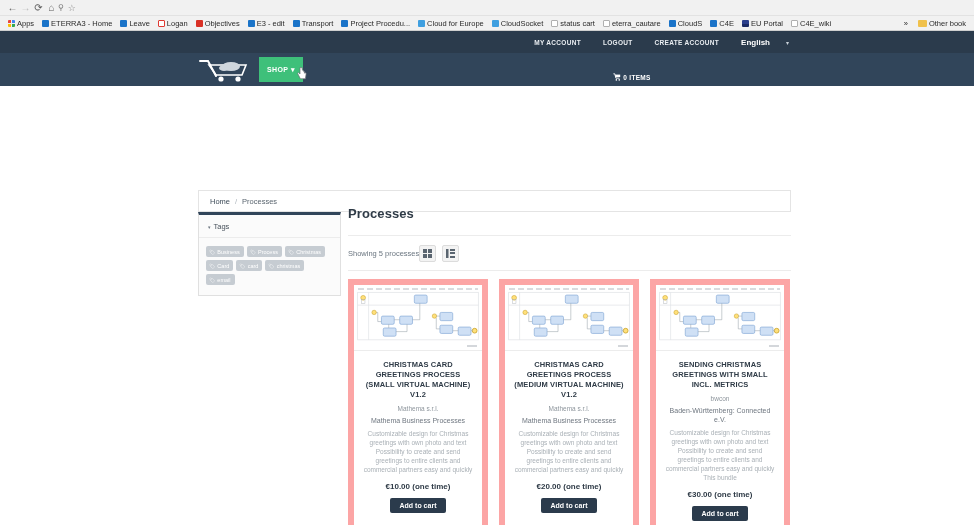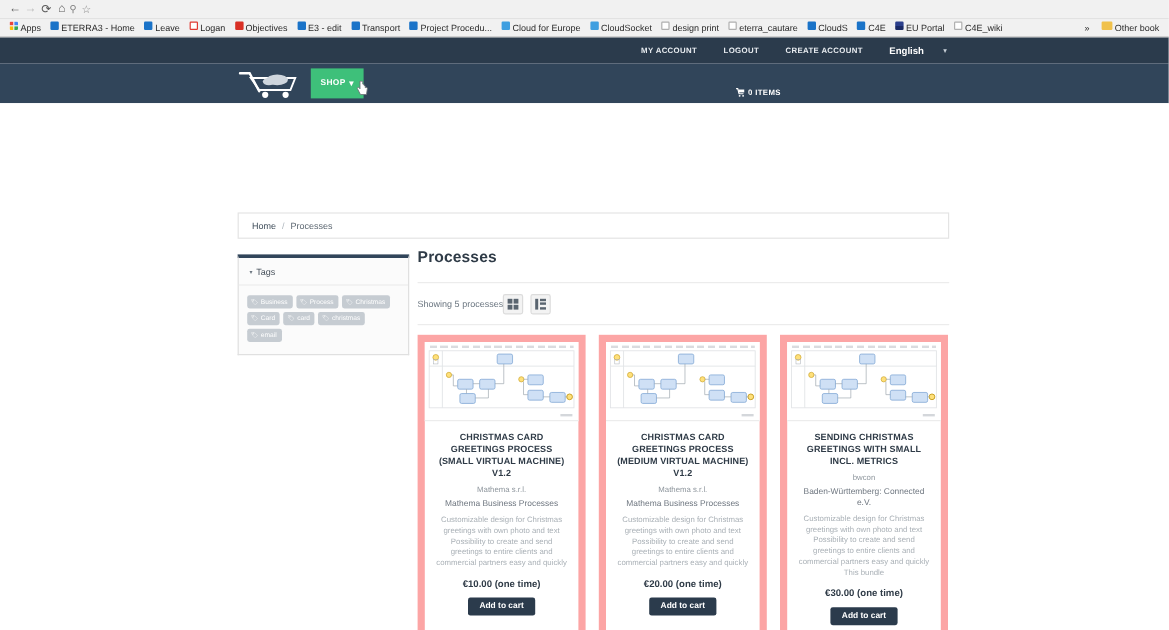--- a/index.html
+++ b/index.html
@@ -52,21 +52,21 @@
 
   .bookmark-row {
     display: flex; align-items: center;
     height: 15px; padding: 0 5px;
     background: #f1f1f1;
     border-bottom: 1px solid #cfcfcf;
     gap: 2px;
     position: relative;
   }
   .bm {
-    display: flex; gap: 2px;
+    display: flex; align-items: center; gap: 2px;
     font-size: 7.5px; color: #2a2a2a;
     padding: 0 3px; white-space: nowrap; flex: none;
     line-height: 11px;
   }
   .bm-ico { width: 7px; height: 7px; flex: none; border-radius: 1px; }
   .ico-apps {
     background:
       linear-gradient(#e8453c,#e8453c) 0 0/3px 3px no-repeat,
       linear-gradient(#4285f4,#4285f4) 4px 0/3px 3px no-repeat,
       linear-gradient(#fbbc05,#fbbc05) 0 4px/3px 3px no-repeat,
@@ -120,21 +120,21 @@
     position: absolute; left: 0; right: 0; top: 20px;
     display: flex; justify-content: center; align-items: center;
     gap: 2px; padding-left: 290px;
   }
   .cart-txt { font-size: 6.5px; font-weight: bold; color: #ffffff; letter-spacing: .3px; }
 
   
   .page-body { background: #ffffff; height: 450px; position: relative; }
 
   .breadcrumb-bar {
-    position: absolute; left: 198px; top: 91px;
+    position: absolute; left: 198px; top: 104px;
     width: 593px; height: 22px;
     border: 1px solid #e4e4e4; background: #fff;
     display: flex; align-items: center; padding-left: 11px;
   }
   .bc-link { font-size: 7.5px; color: #3f4d5a; }
   .bc-sep { font-size: 7.5px; color: #aeb6bd; margin: 0 5px; }
   .bc-cur { font-size: 7.5px; color: #5b6670; }
 
   
   .sidebar {
@@ -307,21 +307,21 @@
     <div class="bm">
       <span class="bm-ico ico-cloud"></span>
       <span>Cloud for Europe</span>
     </div>
     <div class="bm">
       <span class="bm-ico ico-cloud"></span>
       <span>CloudSocket</span>
     </div>
     <div class="bm">
       <span class="bm-ico ico-doc"></span>
-      <span>design print</span>
+      <span>status cart</span>
     </div>
     <div class="bm">
       <span class="bm-ico ico-doc"></span>
       <span>eterra_cautare</span>
     </div>
     <div class="bm">
       <span class="bm-ico ico-blue"></span>
       <span>CloudS</span>
     </div>
     <div class="bm">

